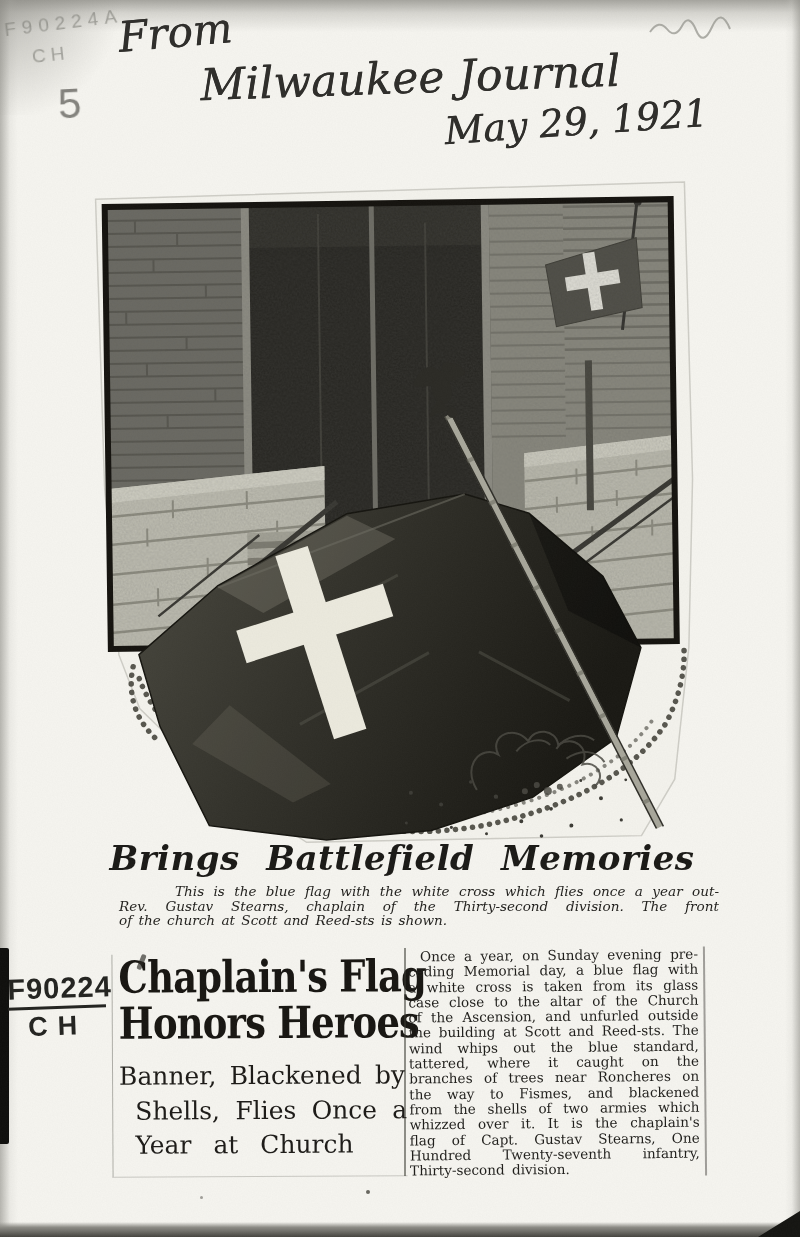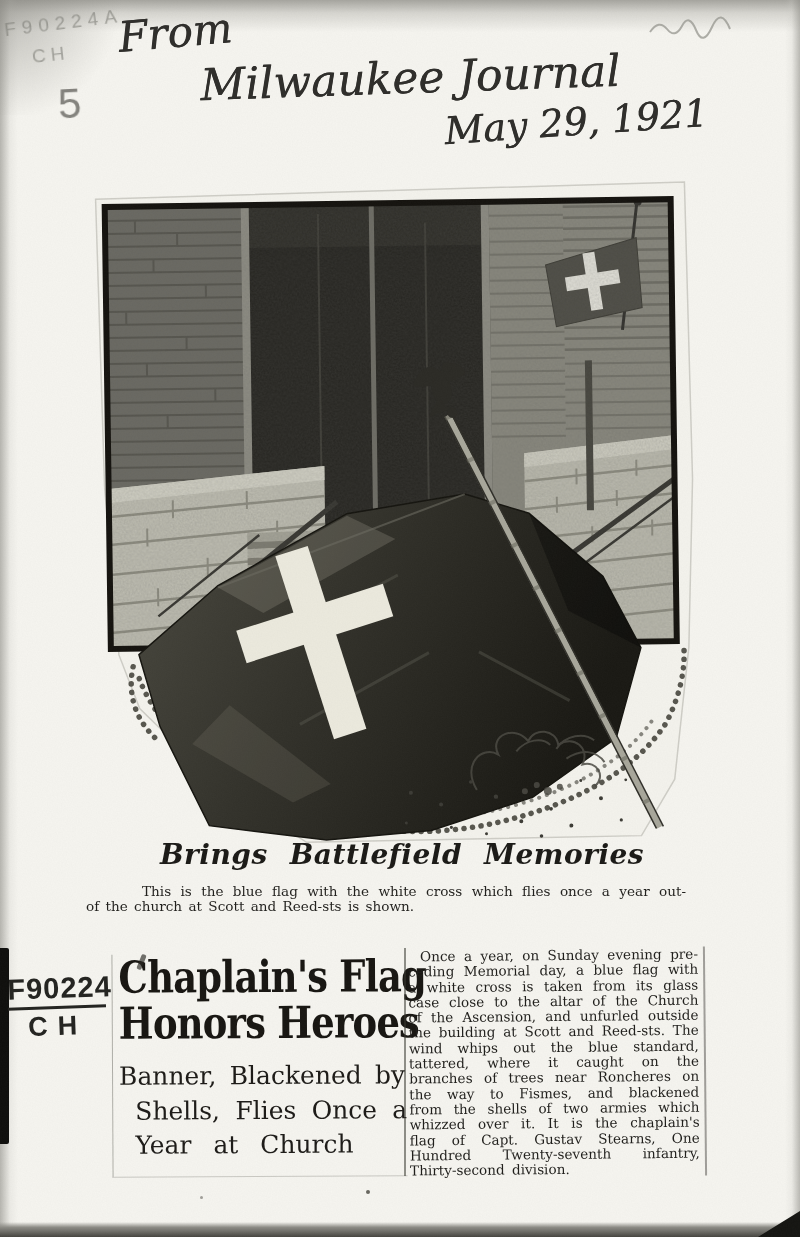--- a/index.html
+++ b/index.html
@@ -36,23 +36,23 @@
   .pencil-squiggle{position:absolute;left:646px;top:12px;}
   
   .ink-id{position:absolute;left:8px;top:972px;width:98px;transform:rotate(-2deg);
       color:#232320;font-family:"Liberation Sans",sans-serif;font-weight:bold;}
   .ink-id .l1{font-size:29px;text-align:center;letter-spacing:1px;border-bottom:3px solid #232320;padding-bottom:1px;}
   .ink-id .l2{font-size:27px;text-align:center;letter-spacing:10px;padding-top:2px;}
   
   .photo-wrap{position:absolute;left:97px;top:183px;width:602px;height:662px;transform:rotate(-0.8deg);}
   
   .photo-headline{position:absolute;left:100px;top:838px;width:604px;text-align:center;
-      font-style:italic;font-weight:bold;font-size:28px;color:#1a1916;
+      font-style:italic;font-weight:bold;font-size:34px;color:#1a1916;
       word-spacing:.42em;letter-spacing:.5px;}
-  .caption{position:absolute;left:86px;top:884px;width:600px;color:#201f1c;}
+  .caption{position:absolute;left:119px;top:884px;width:600px;color:#201f1c;font-style:italic;}
   .cap-line{font-size:13.6px;line-height:14.6px;text-align:justify;text-align-last:justify;}
   .cap-first{text-indent:56px;}
   .cap-last{text-align-last:left;word-spacing:2px;}
   
   .article{position:absolute;left:108px;top:946px;width:598px;height:236px;}
   .col-left{position:absolute;left:4px;top:8px;width:288px;height:222px;
       border-left:1px solid rgba(70,70,62,.4);border-bottom:1px solid rgba(70,70,62,.25);
       padding-left:6px;transform:rotate(-0.3deg);}
   .headline-line{font-weight:bold;font-size:44px;line-height:46px;letter-spacing:-1px;
       transform:scaleX(.84);transform-origin:0 50%;white-space:nowrap;color:#171511;}
@@ -255,20 +255,21 @@
         <circle cx="480" cy="600" r="1.5"></circle>
           <circle cx="525" cy="600" r="1.4"></circle>
           <circle cx="385" cy="652" r="1.5"></circle>
       </g>
     </svg>
   </div>
 
   <div class="photo-headline">Brings Battlefield Memories</div>
   <div class="caption">
     <div class="cap-line cap-first">This is the blue flag with the white cross which flies once a year out-</div>
+    <div class="cap-line">Rev. Gustav Stearns, chaplain of the Thirty-second division. The front</div>
     <div class="cap-line cap-last">of the church at Scott and Reed-sts is shown.</div>
   </div>
 
   <div class="ink-id">
     <div class="l1">F90224</div>
     <div class="l2">CH</div>
   </div>
 
   <div class="article">
     <div class="col-left">

